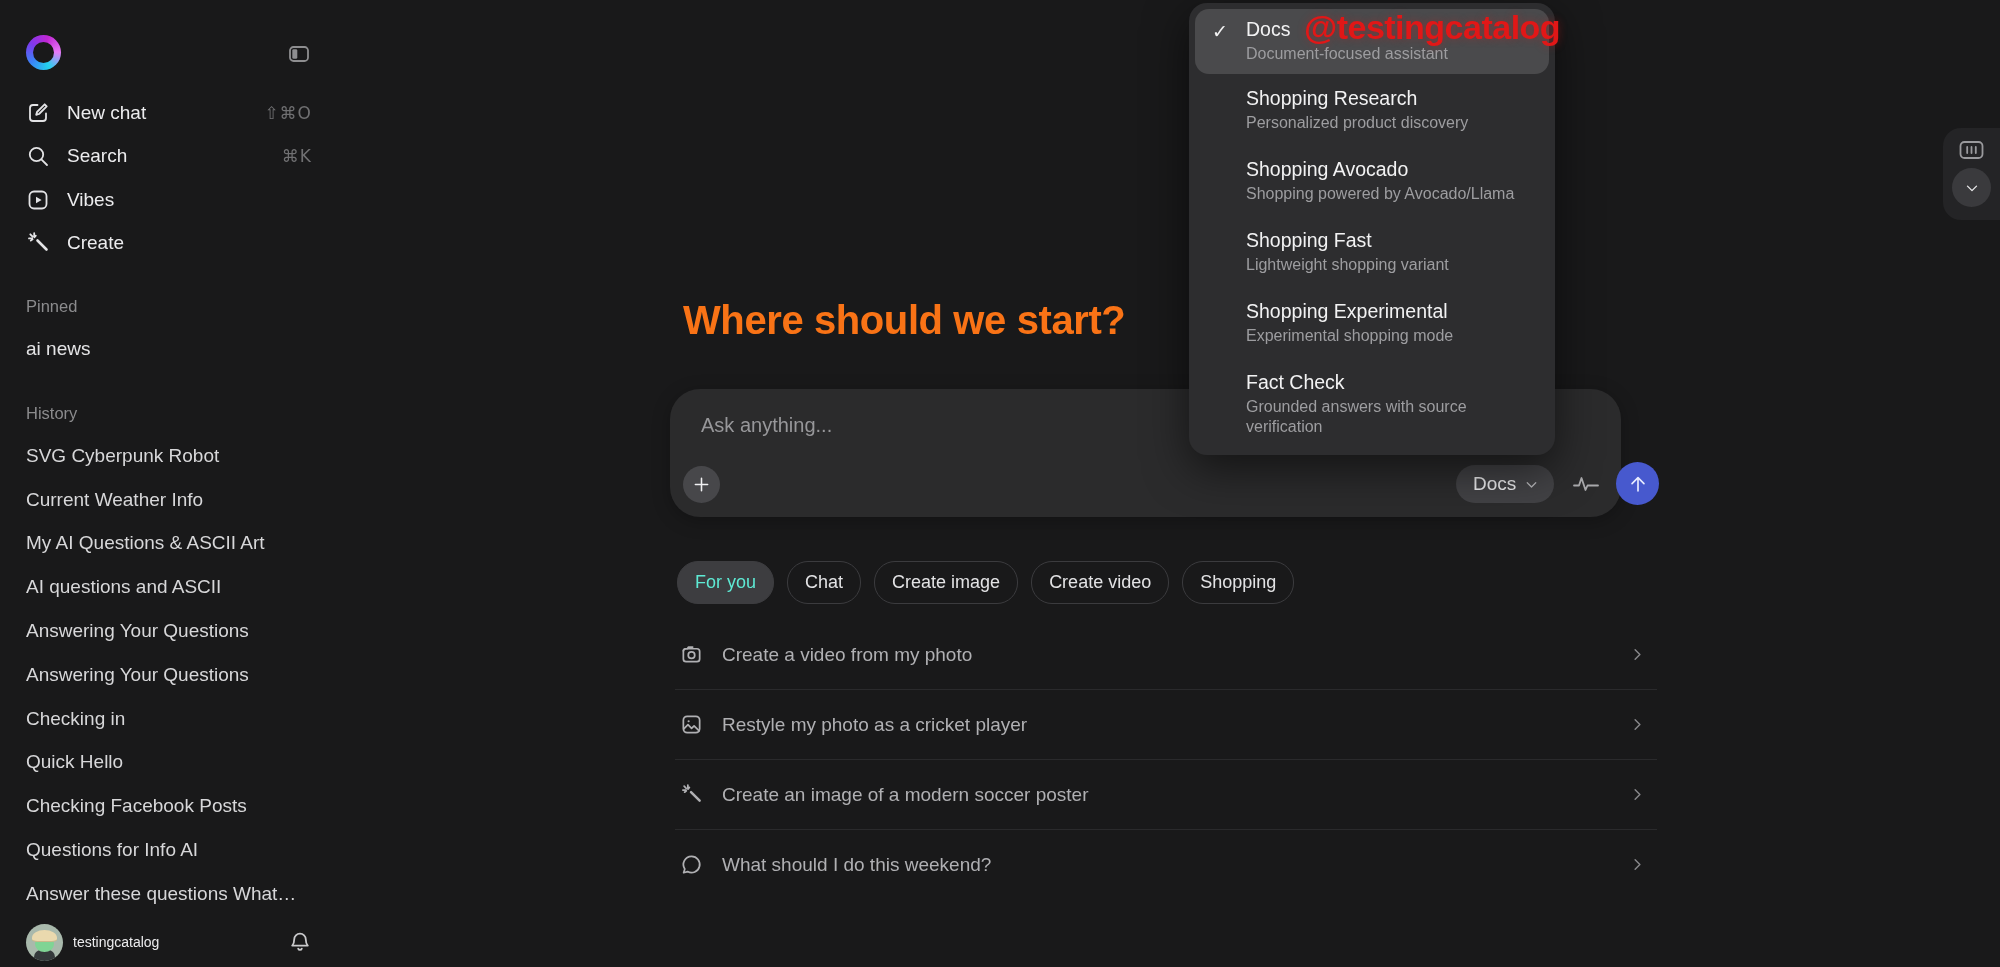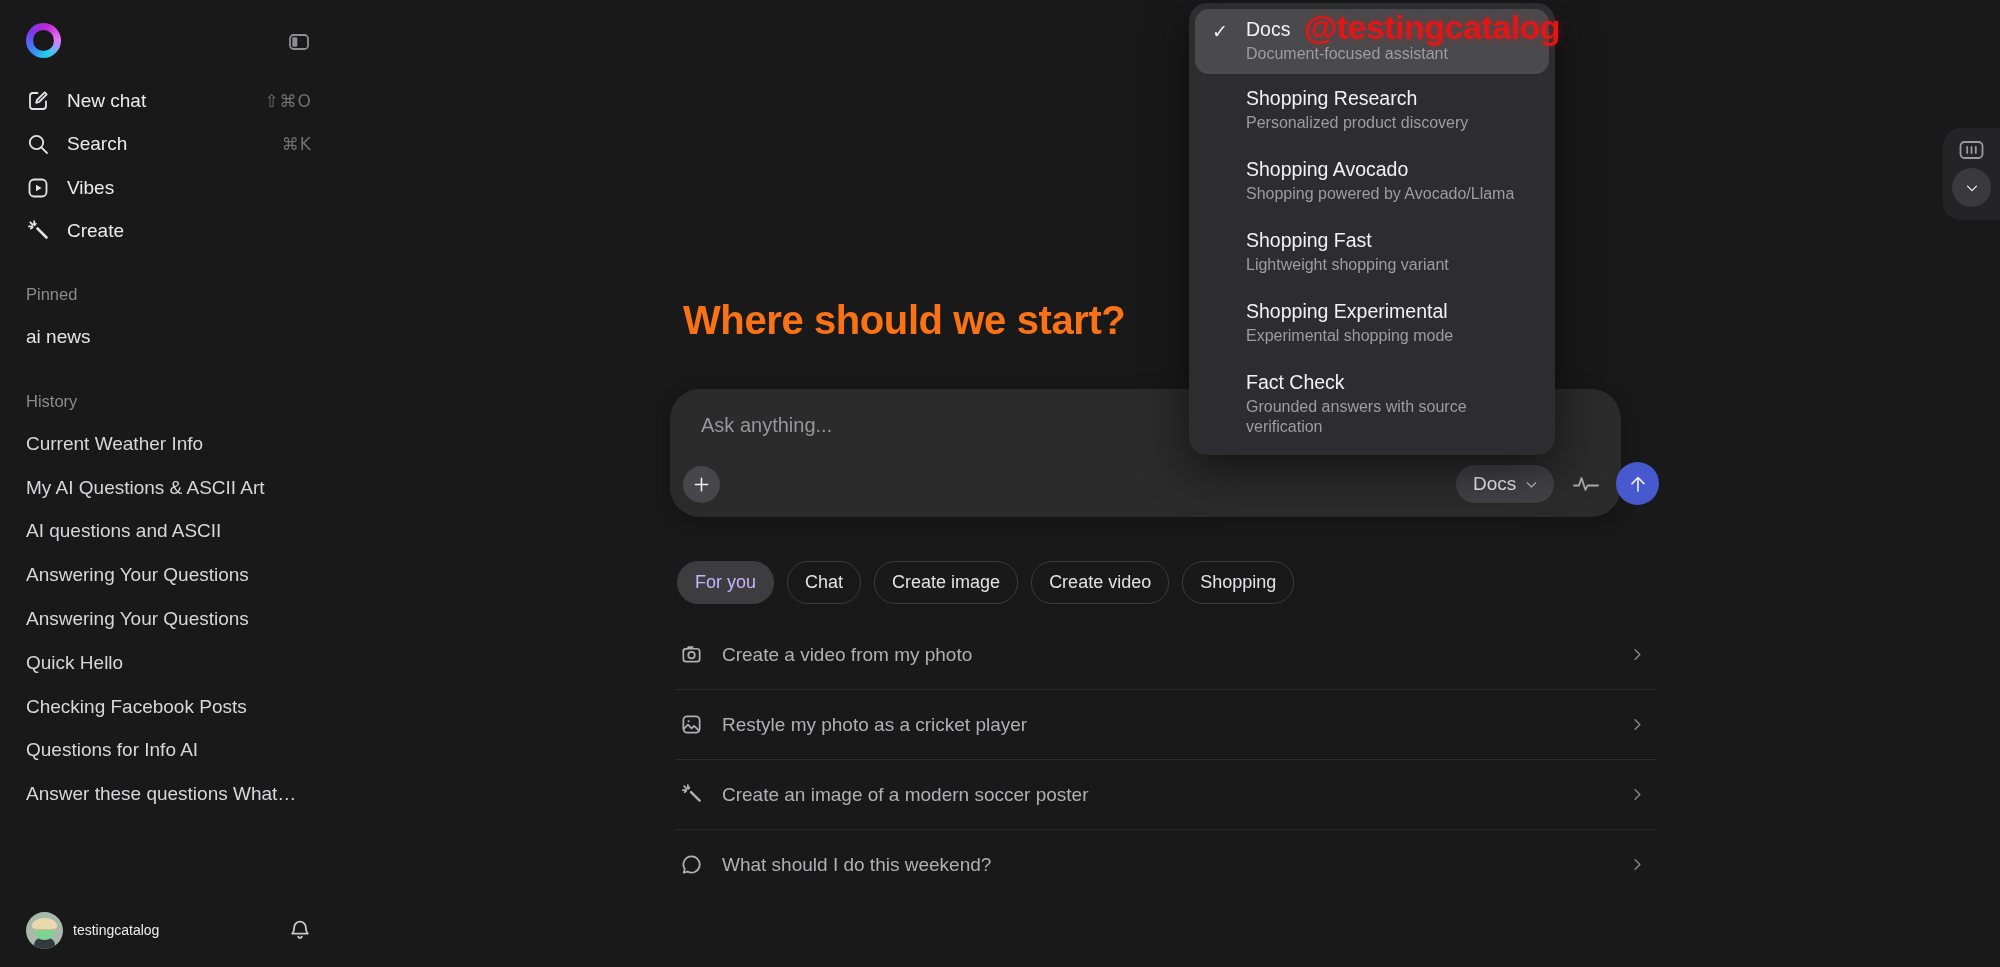--- a/index.html
+++ b/index.html
@@ -6,21 +6,21 @@
   body{
     width:2000px;height:967px;position:relative;overflow:hidden;
     background:#19191a;color:#ececee;
     font-family:"Liberation Sans", sans-serif;
     -webkit-font-smoothing:antialiased;
   }
   svg{display:block;}
   .ico{stroke:currentColor;fill:none;stroke-width:1.8;stroke-linecap:round;stroke-linejoin:round;}
 
   
-  .sidebar{position:absolute;left:0;top:4px;width:336px;height:858px;text-align:right;}
+  .sidebar{position:absolute;left:0;top:16px;width:336px;height:858px;text-align:right;}
   .logo{position:absolute;left:26px;top:19px;width:35px;height:35px;border-radius:50%;
     background:conic-gradient(from 160deg,#22d3ee,#3b82f6,#7c3aed,#c026d3,#e879f9,#22d3ee);}
   .logo::after{content:"";position:absolute;inset:7px;border-radius:50%;background:#19191a;}
   .panel-toggle{position:absolute;left:284px;top:24px;width:30px;height:28px;color:#8e8e90;
     display:flex;align-items:center;justify-content:center;}
   .nav{position:absolute;left:26px;top:75px;right:24px;}
   .nav-row{height:43.5px;display:flex;align-items:center;gap:17px;color:#ececee;font-size:19px;}
   .nav-row .nicon{color:#e3e3e5;width:24px;height:24px;flex:0 0 24px;}
   .shortcut{margin-left:auto;color:#707072;font-size:17px;font-family:"DejaVu Sans",sans-serif;letter-spacing:1px;}
   .sec-label{position:absolute;left:26px;font-size:16.5px;color:#8b8b8d;font-weight:500;}
@@ -50,21 +50,21 @@
   .model-chip{position:absolute;left:786px;top:76px;height:38px;padding:0 14px 0 17px;border-radius:19px;background:#424245;
     display:flex;align-items:center;gap:7px;font-size:19px;color:#ececee;}
   .model-chip .chev{color:#b5b5b8;width:17px;height:17px;}
   .wave{position:absolute;left:899px;top:73px;width:34px;height:44px;color:#a9a9ac;display:flex;align-items:center;}
   .send-btn{position:absolute;left:946px;top:73px;width:43px;height:43px;border-radius:50%;background:#4759ce;
     color:#e8ecff;display:flex;align-items:center;justify-content:center;}
 
   .tabs{position:absolute;left:677px;top:561px;display:flex;gap:13px;}
   .tab{height:41px;border-radius:21px;padding:0 17px;display:flex;align-items:center;font-size:18px;
     color:#e3e3e5;border:1px solid #3b3b3e;background:transparent;}
-  .tab.selected{background:#3d3d40;border-color:#3d3d40;color:#c4b5fd;}
+  .tab.selected{background:#3d3d40;border-color:#3d3d40;color:#5eead4;}
 
   .suggestions{position:absolute;left:675px;top:620px;width:982px;}
   .sug-row{height:69px;display:flex;align-items:center;gap:19px;color:#b0b0b3;}
   .sug-row + .sug-row{border-top:1px solid #2a2a2c;}
   .sug-row .sicon{width:23px;height:23px;flex:0 0 23px;margin-left:5px;color:#b0b0b3;}
   .sug-row .stext{font-size:19px;}
   .sug-row .chev-r{margin-left:auto;margin-right:10px;color:#88888b;width:19px;height:19px;}
 
   
   .menu{position:absolute;left:1189px;top:3px;width:366px;border-radius:18px;background:#2d2d2f;padding:6px;
@@ -128,25 +128,27 @@
       </svg>
       <span>Create</span>
     </div>
   </div>
 
   <div class="sec-label pinned-label">Pinned</div>
   <div class="pinned-item">ai news</div>
 
   <div class="sec-label history-label">History</div>
   <div class="history">
+    <div class="hist-item">SVG Cyberpunk Robot</div>
     <div class="hist-item">Current Weather Info</div>
     <div class="hist-item">My AI Questions &amp; ASCII Art</div>
     <div class="hist-item">AI questions and ASCII</div>
     <div class="hist-item">Answering Your Questions</div>
     <div class="hist-item">Answering Your Questions</div>
+    <div class="hist-item">Checking in</div>
     <div class="hist-item">Quick Hello</div>
     <div class="hist-item">Checking Facebook Posts</div>
     <div class="hist-item">Questions for Info AI</div>
     <div class="hist-item">Answer these questions What…</div>
   </div>
 
   <div class="profile">
     <div class="avatar">
       <div class="bod"></div>
         <div class="face"></div>

